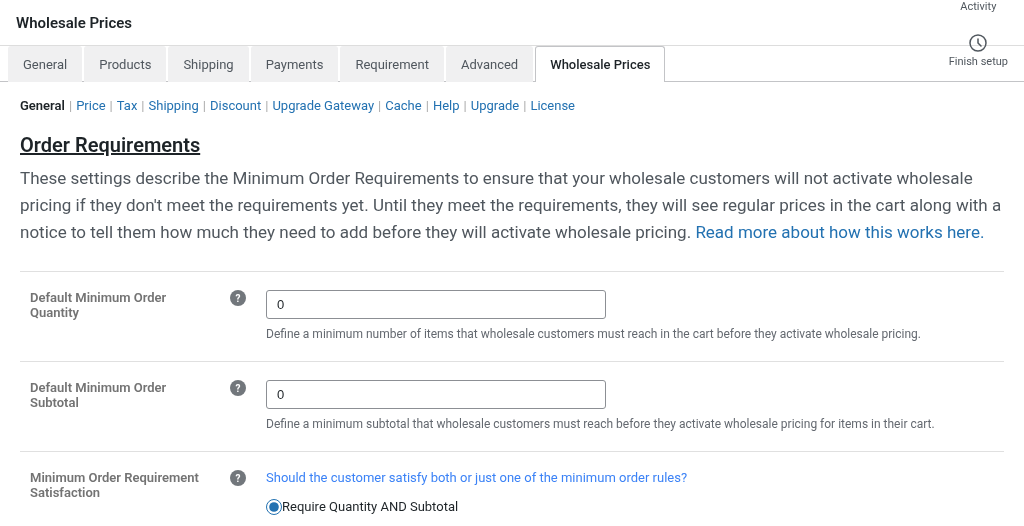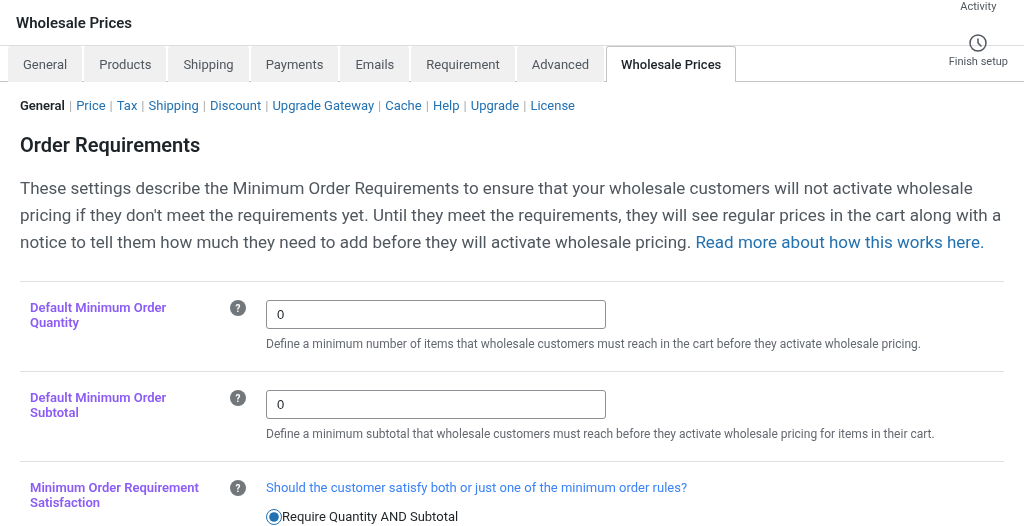--- a/index.html
+++ b/index.html
@@ -43,32 +43,32 @@
     
     .sub-nav {
       display: flex; align-items: center; gap: 4px;
       font-size: 13px; margin-bottom: 20px; flex-wrap: wrap;
     }
     .sub-nav-current { font-weight: 600; color: #1d2327; }
     .sub-nav-sep { color: #aaa; }
     .sub-nav-link { color: #2271b1; text-decoration: none; cursor: pointer; }
 
     
-    .section-title { font-size: 20px; font-weight: 600; color: #1d2327; margin-bottom: 18px; }
+    .section-title { font-size: 20px; font-weight: 600; color: #1d2327; margin-bottom: 8px; text-decoration: underline; }
 
     
     .section-desc { font-size: 17px; color: #50575e; line-height: 1.6; margin-bottom: 24px; }
     .section-desc a { color: #2271b1; text-decoration: none; }
 
     
     .settings-table { width: 100%; border-collapse: collapse; }
     .settings-row { border-top: 1px solid #e0e0e0; }
     .settings-row td { padding: 18px 10px; vertical-align: top; }
     .field-label-cell { width: 200px; padding-right: 16px; }
-    .field-label { font-weight: 600; font-size: 13px; color: #8b5cf6; }
+    .field-label { font-weight: 600; font-size: 13px; color: #737373; }
     .help-icon-cell { width: 24px; padding-right: 8px; vertical-align: top; padding-top: 20px; }
     .help-icon {
       display: inline-flex; align-items: center; justify-content: center;
       width: 16px; height: 16px; border-radius: 50%;
       background: #72777c; color: #fff; font-size: 10px; font-weight: 700;
       cursor: pointer;
     }
     .field-input { display: flex; flex-direction: column; gap: 6px; }
     .text-input {
       width: 340px; padding: 6px 10px; border: 1px solid #8c8f94;
@@ -105,21 +105,20 @@
       <span>Finish setup</span>
     </div>
   </div>
 </div>
 
 <div class="tabs-bar">
   <div class="tab">General</div>
   <div class="tab">Products</div>
   <div class="tab">Shipping</div>
   <div class="tab">Payments</div>
-  <div class="tab">Emails</div>
   <div class="tab">Requirement</div>
   <div class="tab">Advanced</div>
   <div class="tab active">Wholesale Prices</div>
 </div>
 
 <div class="content">
 
   <div class="sub-nav">
     <span class="sub-nav-current">General</span>
     <span class="sub-nav-sep">|</span>

